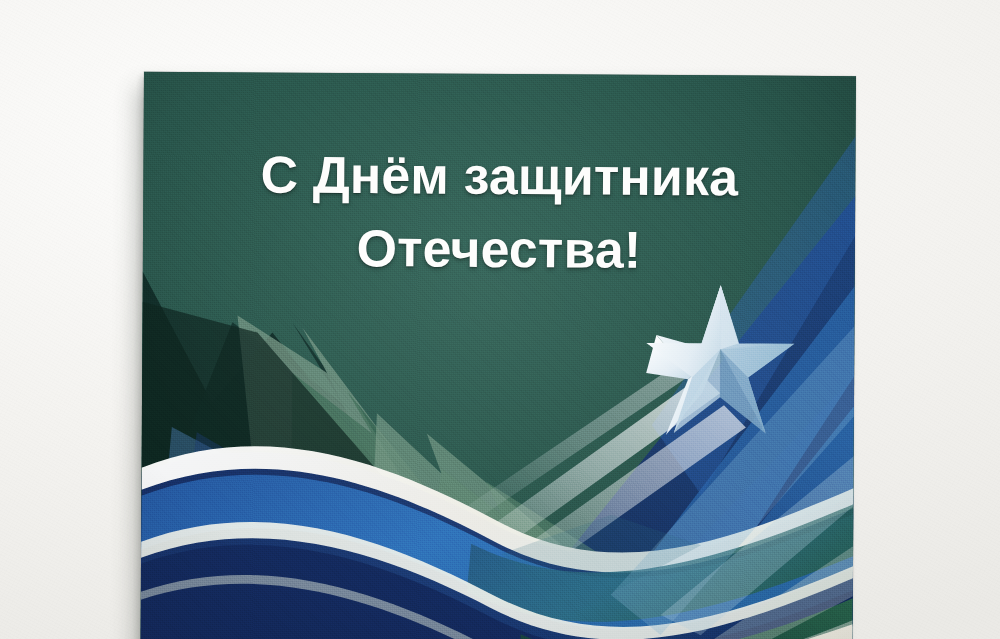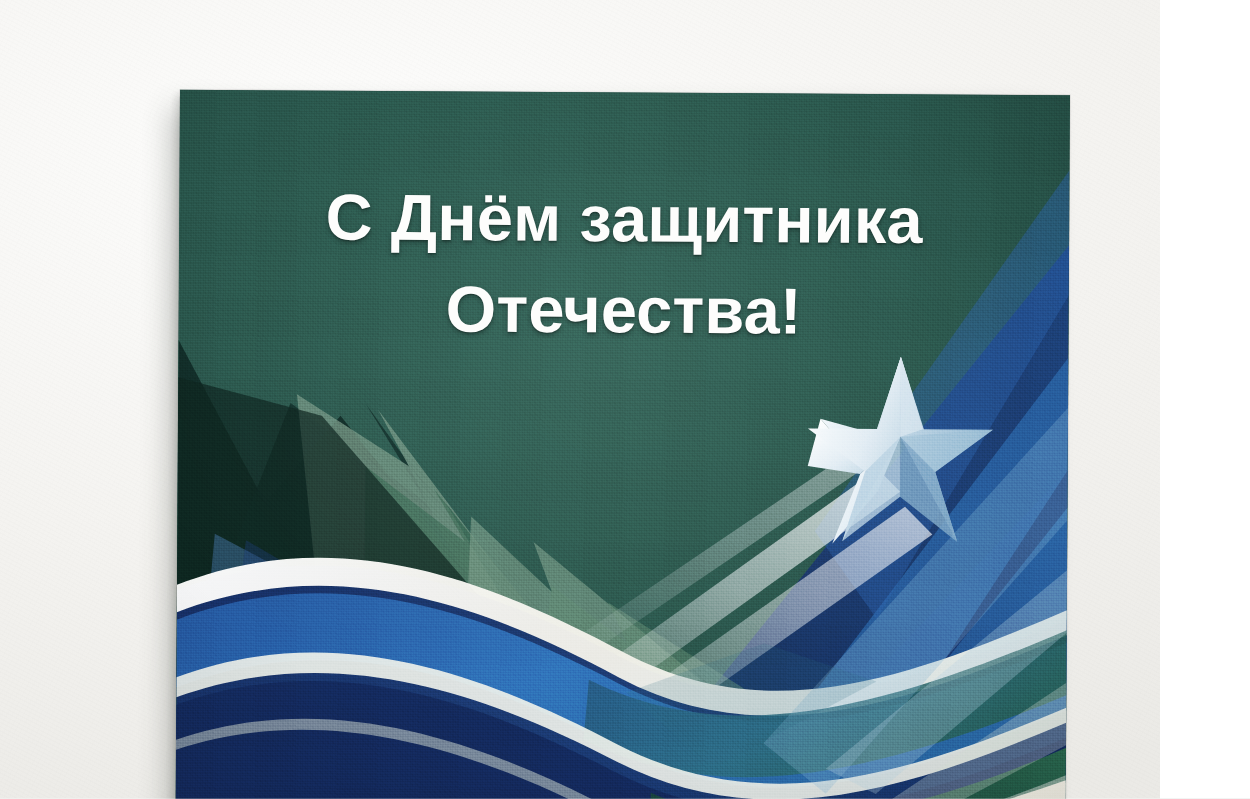--- a/index.html
+++ b/index.html
@@ -2,21 +2,21 @@
 <html><head>
 <meta charset="utf-8">
 <style>
   html, body {
     margin: 0;
     padding: 0;
     background: #ffffff;
   }
   #scene {
     position: relative;
-    width: 928px;
+    width: 1000px;
     height: 639px;
     overflow: hidden;
     font-family: "Liberation Sans", "DejaVu Sans", sans-serif;
   }
   
   .wall {
     position: absolute;
     inset: 0;
     background:
       radial-gradient(ellipse 120% 90% at 30% 20%, #fdfdfc 0%, #f4f3f0 55%, #ebeae6 100%);

